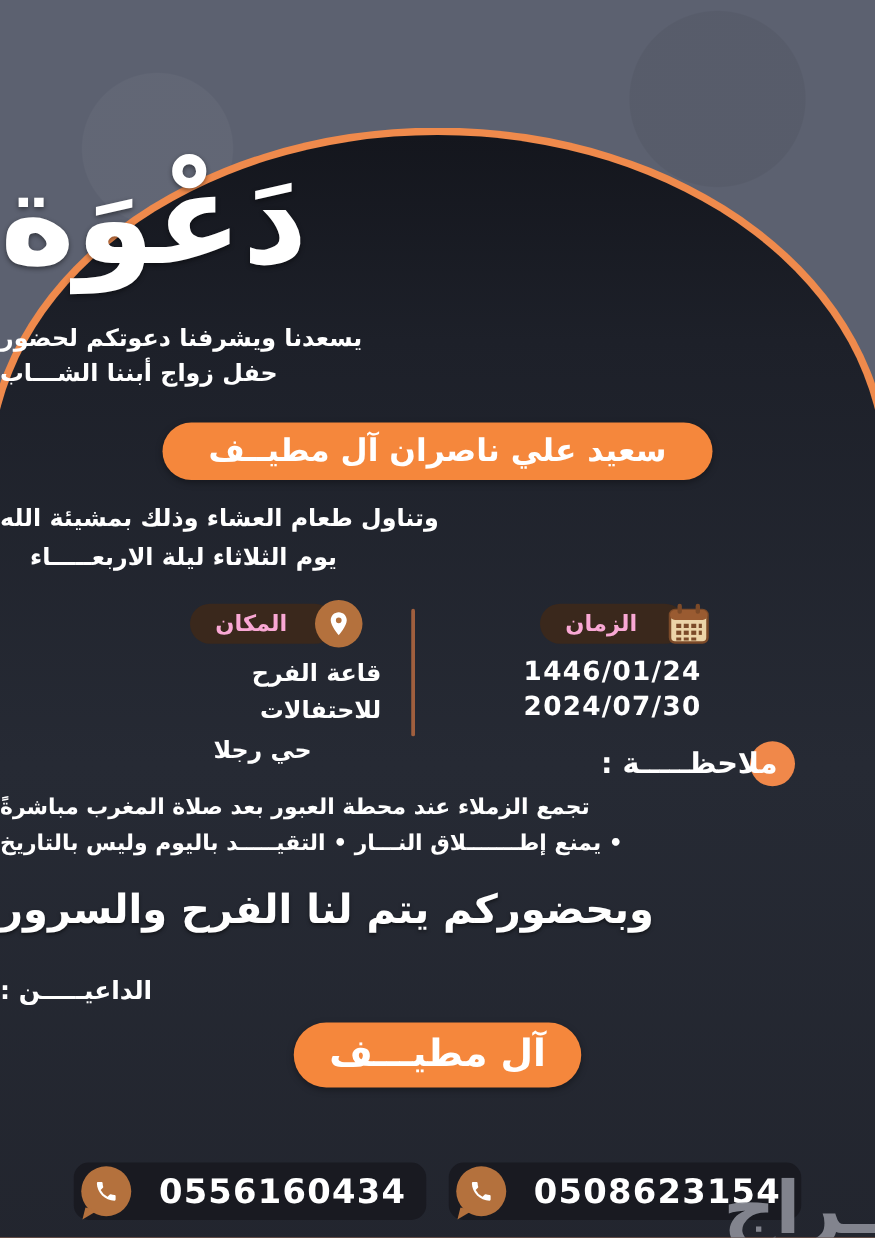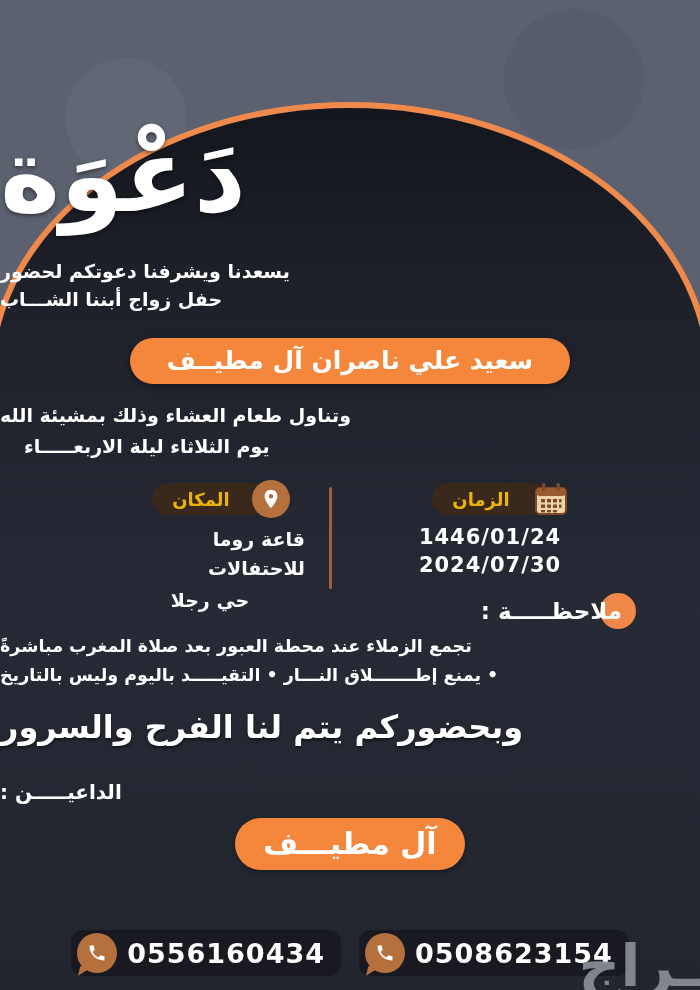--- a/index.html
+++ b/index.html
@@ -50,21 +50,21 @@
   .dayline{ top:435px; font-size:19px; font-weight:bold;padding-left:24px; }
 
   
   .col{ position:absolute; top:483px; width:190px; display:flex; flex-direction:column; align-items:center; }
   .col-place{ left:115px; }
   .col-time{ left:395px; }
   .tag{
     display:flex; align-items:center; gap:2px;
     background:#3a281c; border-radius:999px;
     height:32px; padding:0 18px 0 20px;
-    font-size:18px; font-weight:bold; color:#eab308;
+    font-size:18px; font-weight:bold; color:#f9a8d4;
     position:relative;
   }
   .tag .badge{
     width:38px; height:38px; border-radius:50%;
     display:flex; align-items:center; justify-content:center;
     margin-left:6px; margin-right:-26px; position:relative; right:-14px;
     flex:0 0 auto;
   }
   .pin-badge{ background:#b4713d; }
   .col .line{ font-size:19px; font-weight:bold; margin-top:10px; line-height:1.55; }
@@ -119,20 +119,21 @@
   .phone-badge::after{
     content:""; position:absolute; left:2px; bottom:-4px;
     width:0; height:0;
     border-left:10px solid #b4713d;
     border-bottom:10px solid transparent;
     transform:rotate(14deg);
   }
   .phone-number{
     font-size:27px; font-weight:bold; color:#fff; letter-spacing:1px;
     font-family:"DejaVu Sans", sans-serif;
+    margin-left:12px;
   }
 
   .watermark{
     position:absolute; right:-38px; bottom:-10px;
     font-size:58px; font-weight:bold; color:#8d9099;
     opacity:.9; letter-spacing:2px; z-index:3;
   }
   svg{ display:block; }
 </style>
 </head>
@@ -154,21 +155,21 @@
 
   <div class="col col-place">
     <div class="tag">
       <span class="badge pin-badge">
         <svg width="22" height="22" viewBox="0 0 24 24">
           <path fill="#ffffff" d="M12 2c-3.9 0-7 3.1-7 7 0 5.2 7 13 7 13s7-7.8 7-13c0-3.9-3.1-7-7-7zm0 9.5A2.5 2.5 0 1 1 12 6.5a2.5 2.5 0 0 1 0 5z"></path>
         </svg>
       </span>
       <span>المكان</span>
     </div>
-    <div class="line">قاعة روما للاحتفالات</div>
+    <div class="line">قاعة الفرح للاحتفالات</div>
     <div class="line" style="margin-top:2px">حي رجلا</div>
   </div>
 
   <div class="divider"></div>
 
   <div class="col col-time">
     <div class="tag">
       <span class="badge">
         <svg width="38" height="38" viewBox="0 0 38 38">
           <rect x="4" y="8" width="30" height="26" rx="4" fill="#ecd4a8" stroke="#7c4a28" stroke-width="2"></rect>

